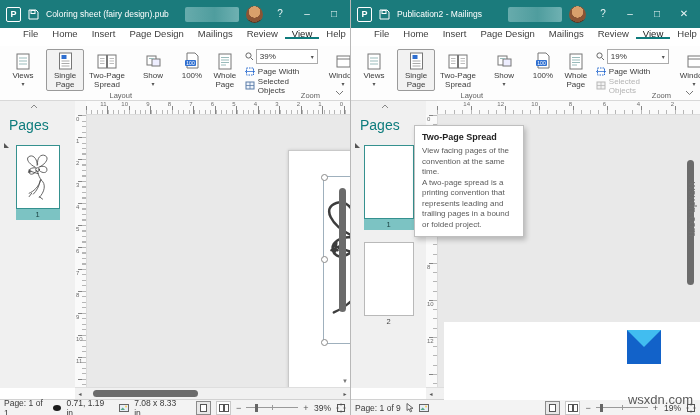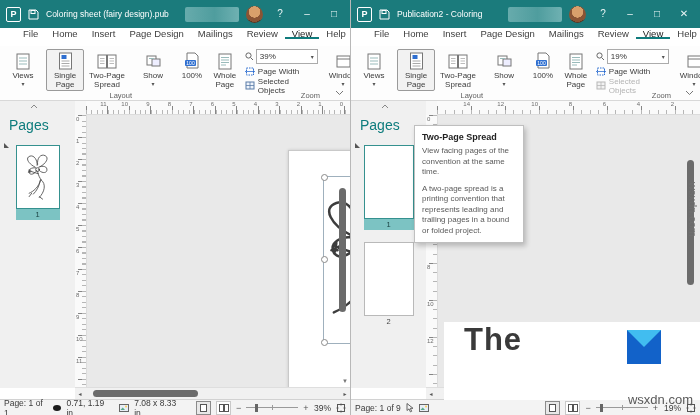--- a/index.html
+++ b/index.html
@@ -113,21 +113,21 @@
   .ztick{position:absolute;left:50%;top:-2px;width:1px;height:5px;background:#9a9a9a;}
   .zhandle{position:absolute;top:-3px;width:3px;height:8px;background:#666;}
   .zpm{font-size:9px;color:#555;}
   .zpct{width:18px;text-align:right;}
 
   
   .tooltip{position:absolute;left:63px;top:125px;width:110px;z-index:60;background:#fff;border:1px solid #bfbfbf;
            box-shadow:2px 3px 5px rgba(0,0,0,.22);padding:6px 7px;box-sizing:border-box;}
   .tooltip h4{margin:0 0 4px 0;font-size:9px;color:#222;}
   .tooltip p{margin:0;font-size:8px;line-height:10.5px;color:#5a5a5a;}
-  .tooltip p + p{margin-top:6px;}
+  .tooltip p + p{margin-top:0;}
   .logo{position:absolute;left:93px;top:322px;width:257px;height:78px;background:#fff;z-index:40;overflow:hidden;}
   .logo .l1{position:absolute;left:20px;top:0px;font-size:31px;font-weight:600;color:#3a3a3a;letter-spacing:1px;}
   .logo .l2{position:absolute;left:20px;top:34px;font-size:31px;font-weight:600;color:#3a3a3a;letter-spacing:0.5px;}
   .logo-mark{position:absolute;left:183px;top:8px;width:34px;height:34px;background:#1262c9;}
   .logo-mark::before{content:"";position:absolute;left:0;top:0;width:0;height:0;
                      border-left:17px solid transparent;border-right:17px solid transparent;border-top:17px solid #41bdf0;}
   .wm-bottom{position:absolute;right:7px;top:392px;z-index:90;font-size:13px;color:#595959;}
   .wm-side{position:absolute;left:687px;top:182px;z-index:90;writing-mode:vertical-rl;font-size:11px;color:#6f6f6f;}
   svg{display:block;}
 </style>
@@ -443,21 +443,21 @@
   <div class="window w1" id="win1">
 
     <div class="titlebar">
       <span class="appicon">P</span>
       <span class="saveico">
         <svg width="11" height="11" viewBox="0 0 11 11">
             <path d="M1 1h7l2 2v7H1z" fill="none" stroke="#fff" stroke-width="1"></path>
             <rect x="3" y="1.5" width="4" height="3" fill="none" stroke="#fff" stroke-width="1"></rect>
           </svg>
       </span>
-      <span class="wtitle">Publication2 - Coloring</span>
+      <span class="wtitle">Publication2 - Mailings</span>
       <span class="tspacer"></span>
       <span class="searchpill"></span>
       <span class="avatar"></span>
       <span class="wc">?</span>
       <span class="wc">–</span>
       <span class="wc">□</span>
       <span class="wc">✕</span>
     </div>
 
     <div class="menubar">
@@ -649,21 +649,20 @@
       </div>
     </div>
 
     <div class="tooltip">
       <h4>Two-Page Spread</h4>
       <p>View facing pages of the convention at the same time.</p>
       <p>A two-page spread is a printing convention that represents leading and trailing pages in a bound or folded project.</p>
     </div>
 
     <div class="logo">
-      <span class="l1">The</span>
       <span class="logo-mark"></span>
     </div>
 
     <div class="hscroll">
       <span class="hs-arrow">◂</span>
       <div class="hs-track">
         <div class="hs-thumb"></div>
       </div>
       <span class="hs-arrow">▸</span>
     </div>

